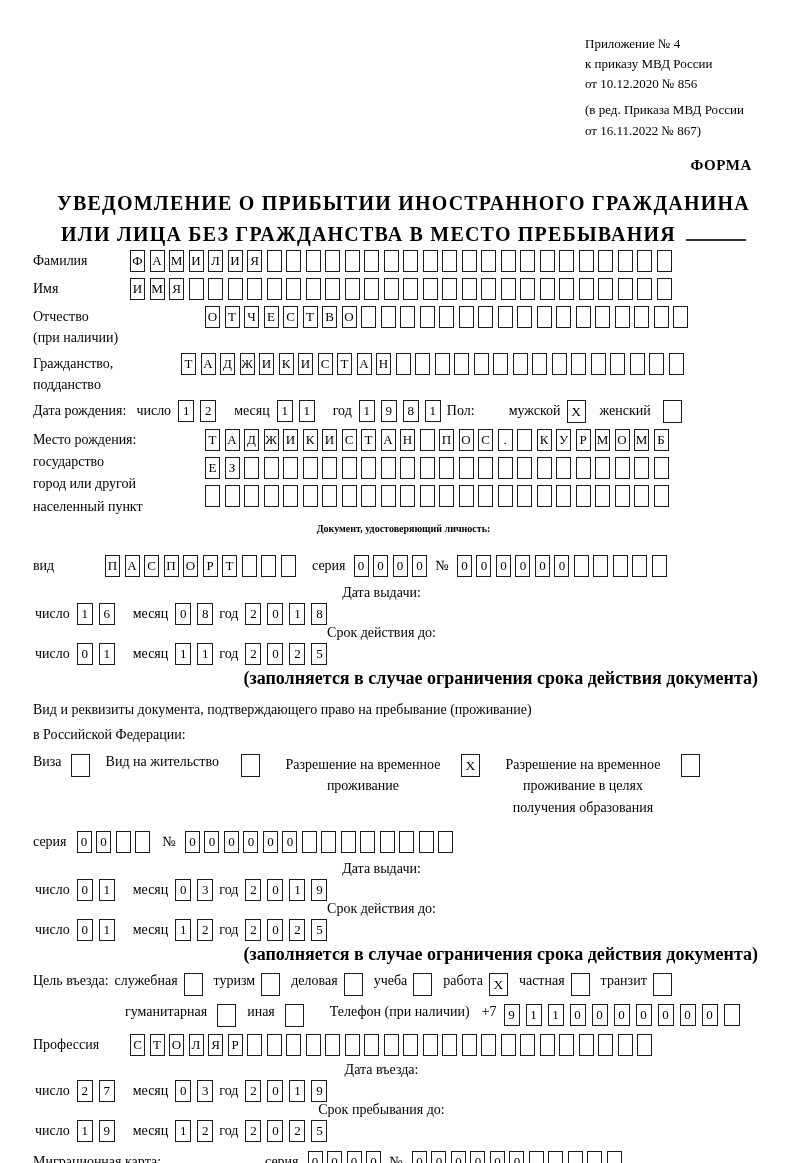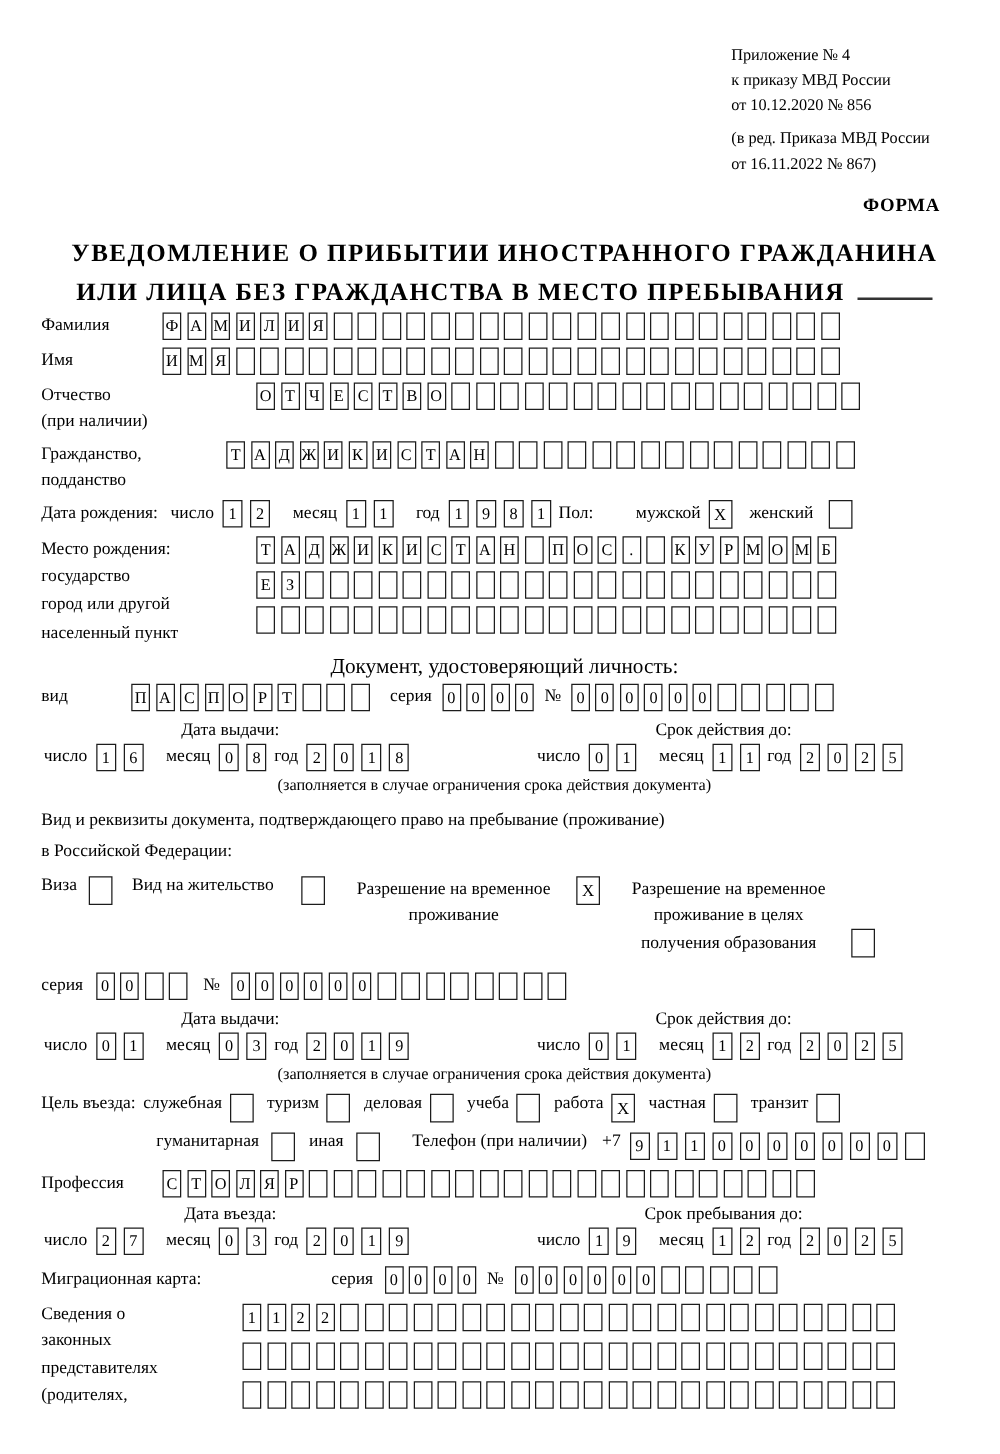--- a/index.html
+++ b/index.html
@@ -36,28 +36,28 @@
   .w-patron { width:172px; line-height:1.5; }
   .w-citiz { width:148px; line-height:1.5; }
   .w-bplace { width:172px; line-height:1.6; }
   .w-prof { width:97px; }
   .w-migr { width:232px; }
   .w-legal { width:140px; line-height:1.55; }
 
   .bp-row { margin-bottom:6px; }
   .legal-row { margin-bottom:9px;padding-left:21px; }
 
-  .doc-heading { text-align:center; font-weight:normal; font-size:17px; margin:2px 0 4px; }
-
-  .dates-row { display:flex; justify-content:space-between; padding:0 46px 0 2px; margin-top:8px; }
+  .doc-heading { text-align:center; font-weight:bold; font-size:10px; margin:2px 0 21px; }
+
+  .dates-row { display:flex; justify-content:space-between; padding:0 46px 0 2px; margin-top:8px;flex-direction:column; }
   .dgrp .dhdr { text-align:center; margin-bottom:2px; }
   .dline { display:flex; align-items:center; white-space:nowrap; }
   .dlab { margin-right:7px; }
   .dsp { width:12px; flex:none; }
-  .note { text-align:center; padding-right:16px; font-size:13px; margin:3px 0 8px; }
+  .note { text-align:right; padding-right:16px; font-size:18px; margin:3px 0 8px;font-weight:bold; }
 
   .res-line { line-height:1.8; }
   .opts-row { display:flex; align-items:flex-start; margin:6px 0 12px; }
   .opt { display:flex; align-items:flex-start; }
   .opt-lbl { margin-right:9px; }
   .opt-center { text-align:center; width:178px; line-height:1.55; }
 
   .series-row { display:flex; align-items:center; margin:2px 0 6px; }
 
   .purpose-row { display:flex; align-items:flex-start; flex-wrap:nowrap; margin-bottom:8px; white-space:nowrap; }
@@ -192,21 +192,21 @@
       <span class="checkbox"></span>
     </span>
     <span class="opt" style="margin-left:16px;">
       <span class="opt-lbl" style="margin-right:22px;">Вид на жительство</span>
       <span class="checkbox"></span>
     </span>
     <span class="opt" style="margin-left:14px;">
       <span class="opt-lbl opt-center">Разрешение на временное проживание</span>
       <span class="checkbox">X</span>
     </span>
-    <span class="opt" style="margin-left:14px;align-items:flex-end;">
+    <span class="opt" style="margin-left:14px;">
       <span class="opt-lbl opt-center">Разрешение на временное проживание в целях получения образования</span>
       <span class="checkbox"></span>
     </span>
   </div>
 
   <div class="series-row">
     <span style="margin-right:10px;">серия</span>
     <span class="boxrow"><span class="cbox">0</span><span class="cbox">0</span><span class="cbox"></span><span class="cbox"></span></span>
     <span style="margin:0 9px 0 8px;">№</span>
     <span class="boxrow"><span class="cbox">0</span><span class="cbox">0</span><span class="cbox">0</span><span class="cbox">0</span><span class="cbox">0</span><span class="cbox">0</span><span class="cbox"></span><span class="cbox"></span><span class="cbox"></span><span class="cbox"></span><span class="cbox"></span><span class="cbox"></span><span class="cbox"></span><span class="cbox"></span></span>

